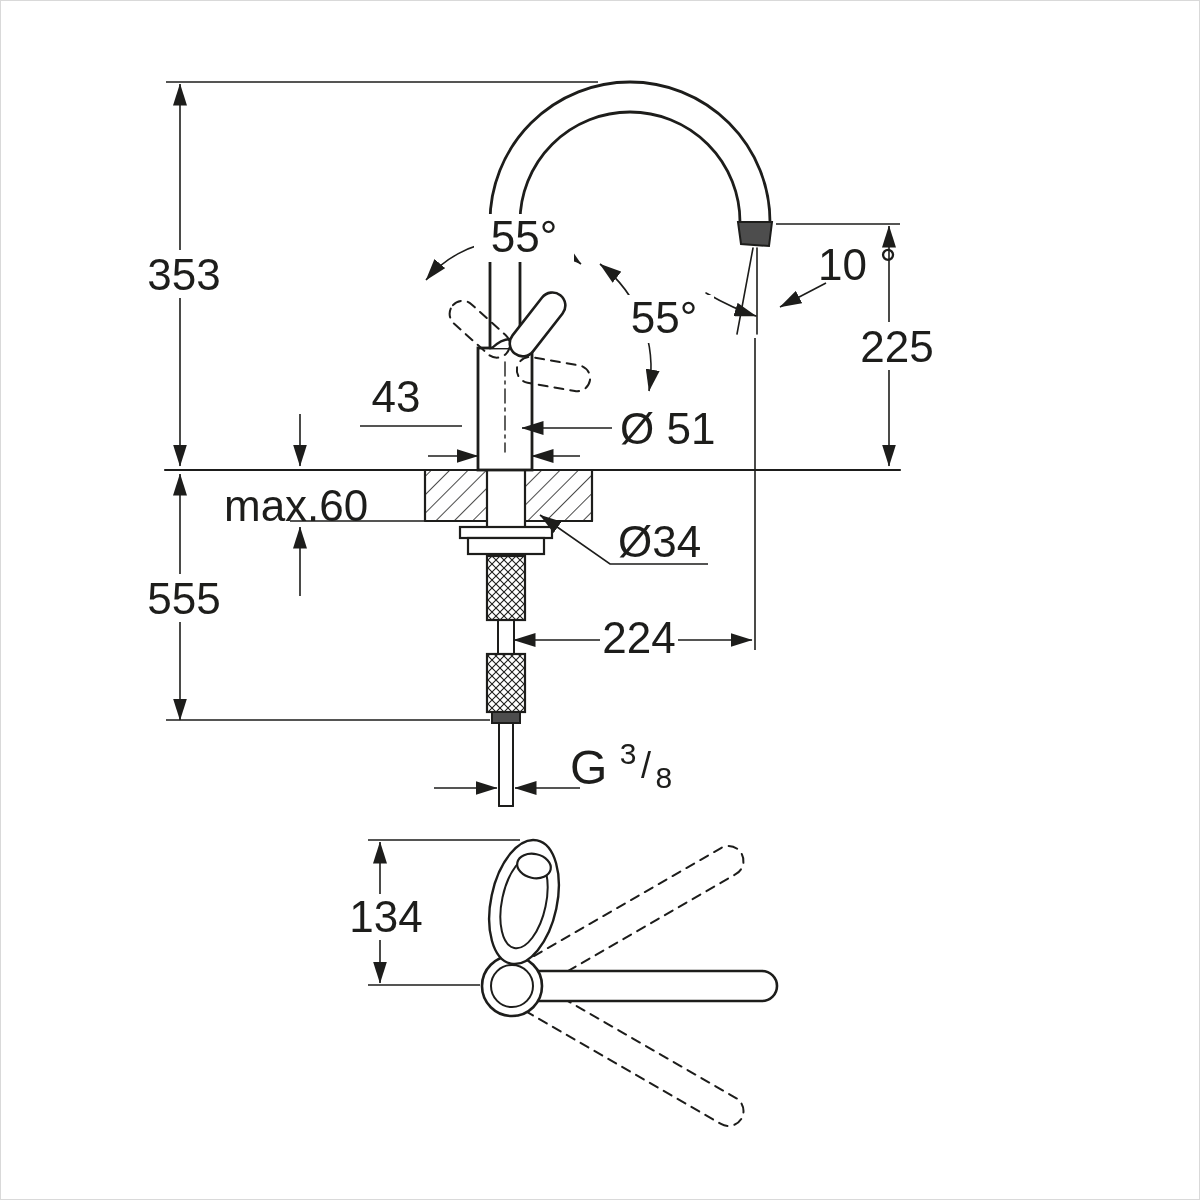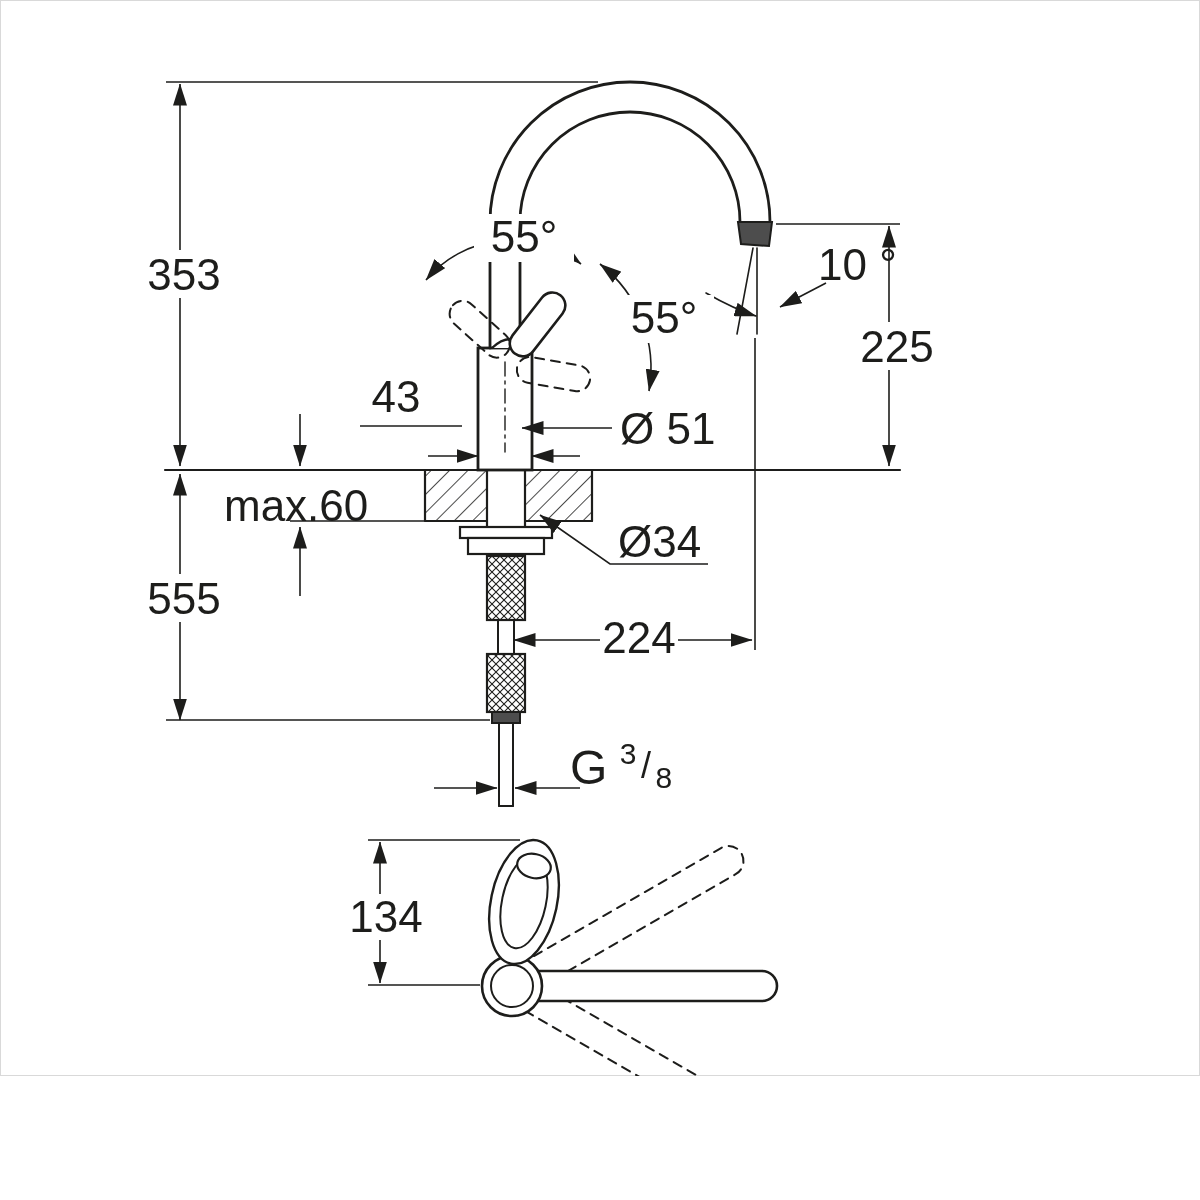--- a/index.html
+++ b/index.html
@@ -1,17 +1,17 @@
 <!DOCTYPE html>
 <html><head>
 <meta charset="utf-8">
 <style>
   html,body{margin:0;padding:0;background:#ffffff;}
   .page{
-    position:relative;width:1200px;height:1076px;background:#ffffff;
+    position:relative;width:1200px;height:1200px;background:#ffffff;
     box-shadow:inset 0 0 0 1px #d9d9d9;
     font-family:"Liberation Sans", sans-serif;
   }
   svg{position:absolute;left:0;top:0;}
   text{font-family:"Liberation Sans", sans-serif;fill:#1d1d1b;}
   .dimtxt{font-size:44px;}
   .big{font-size:48px;}
   .frac{font-size:30px;}
   .slash{font-size:36px;}
 </style>

